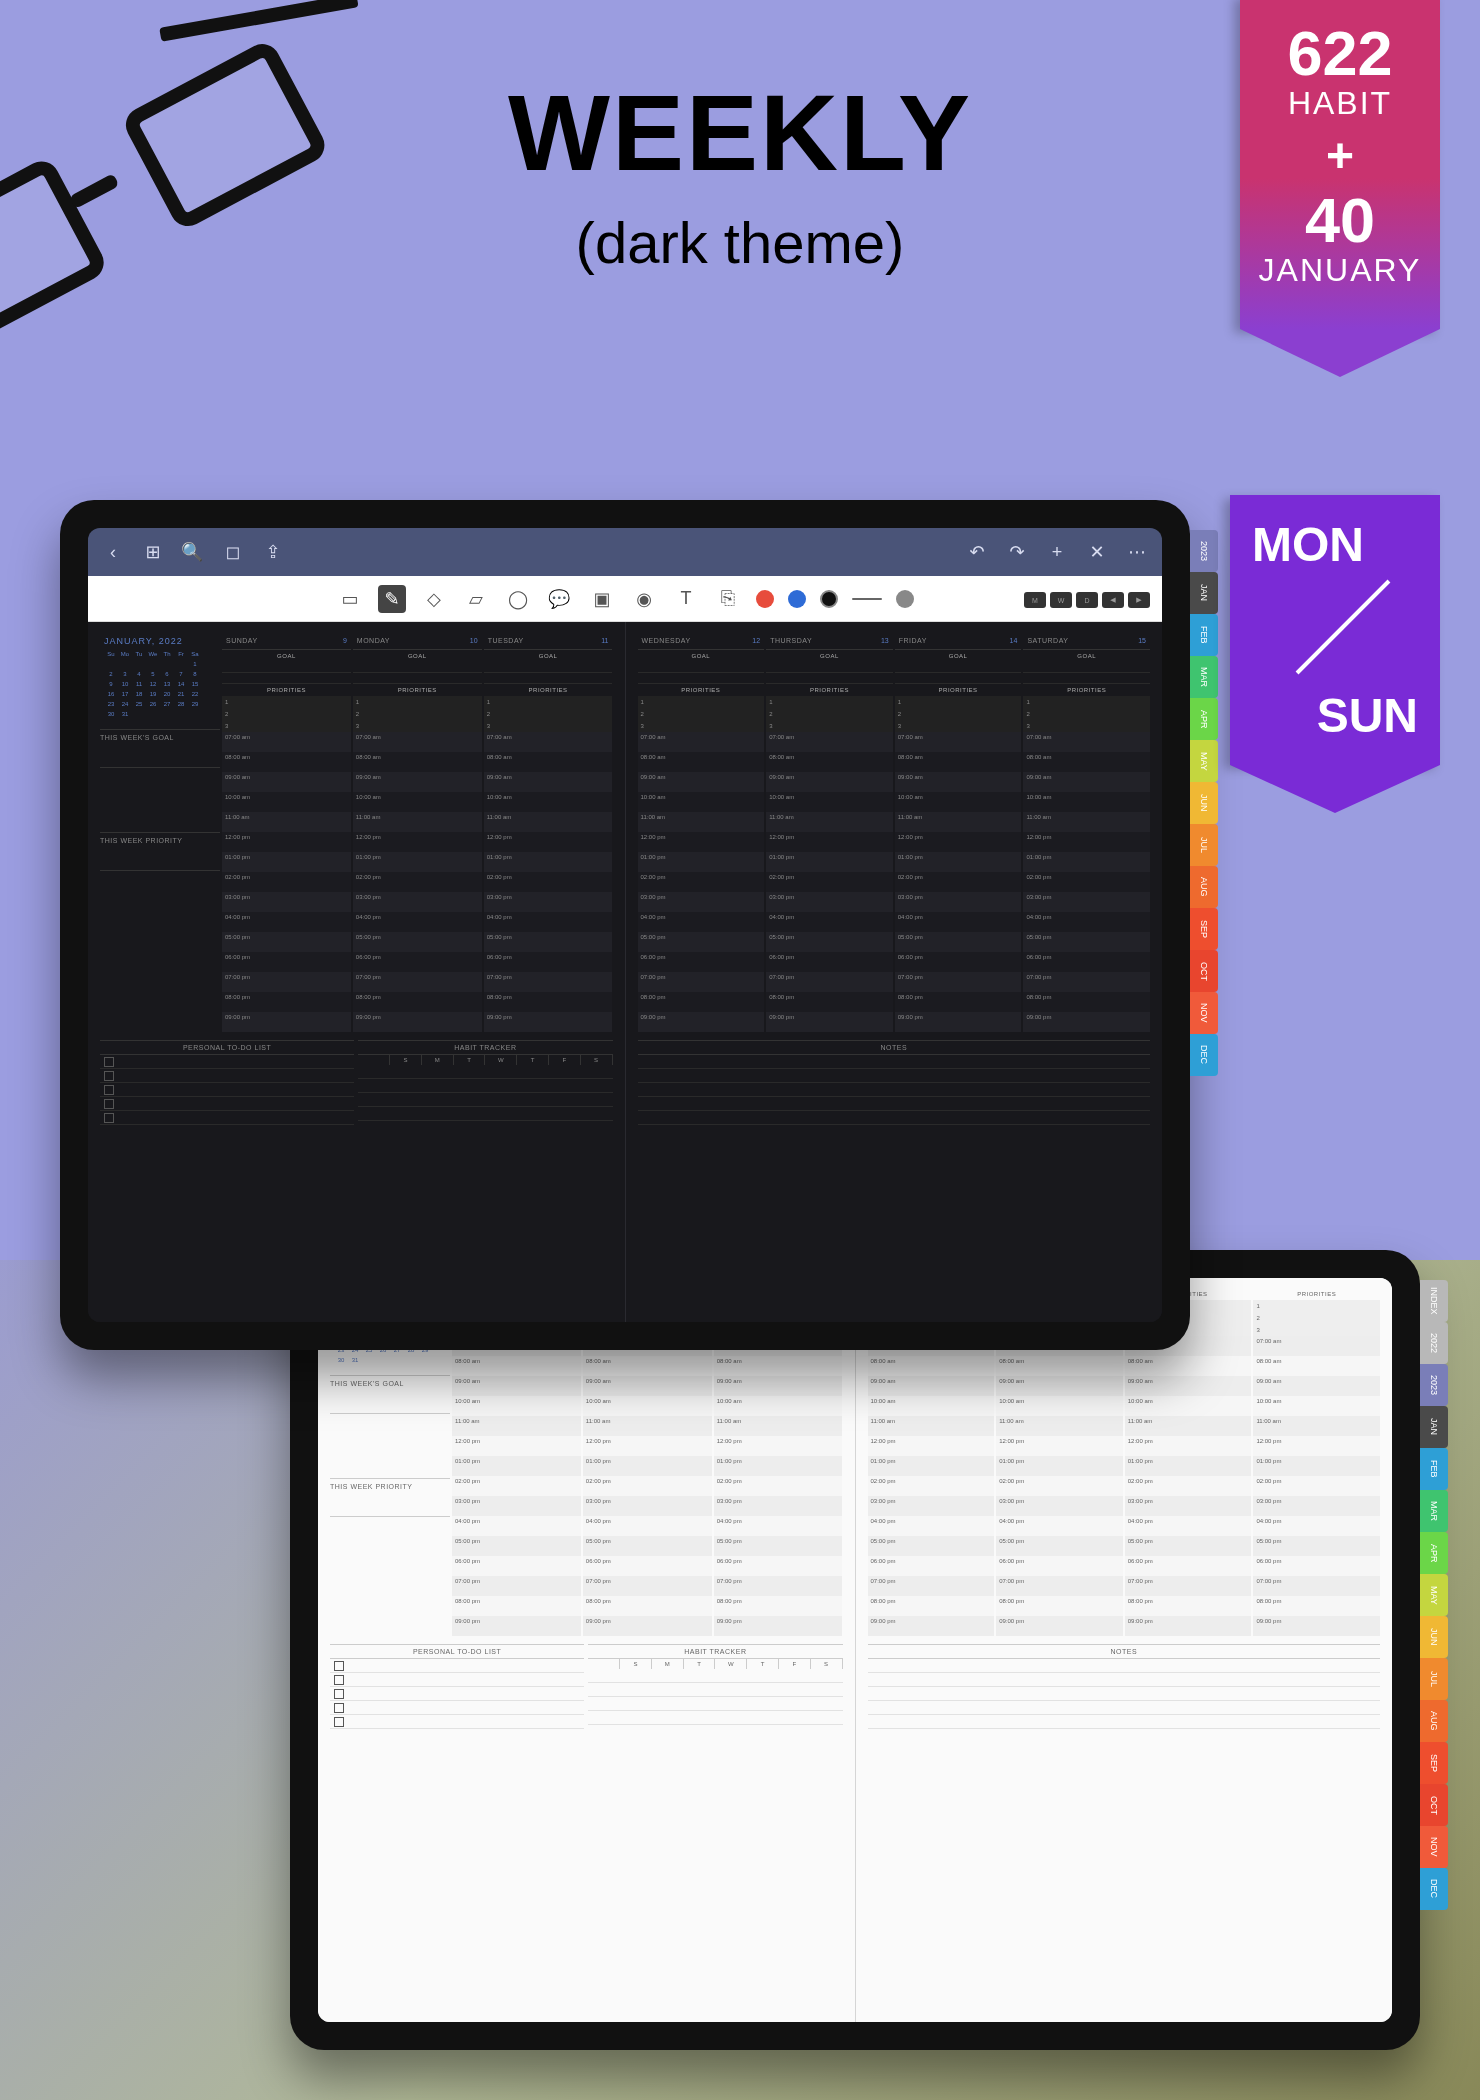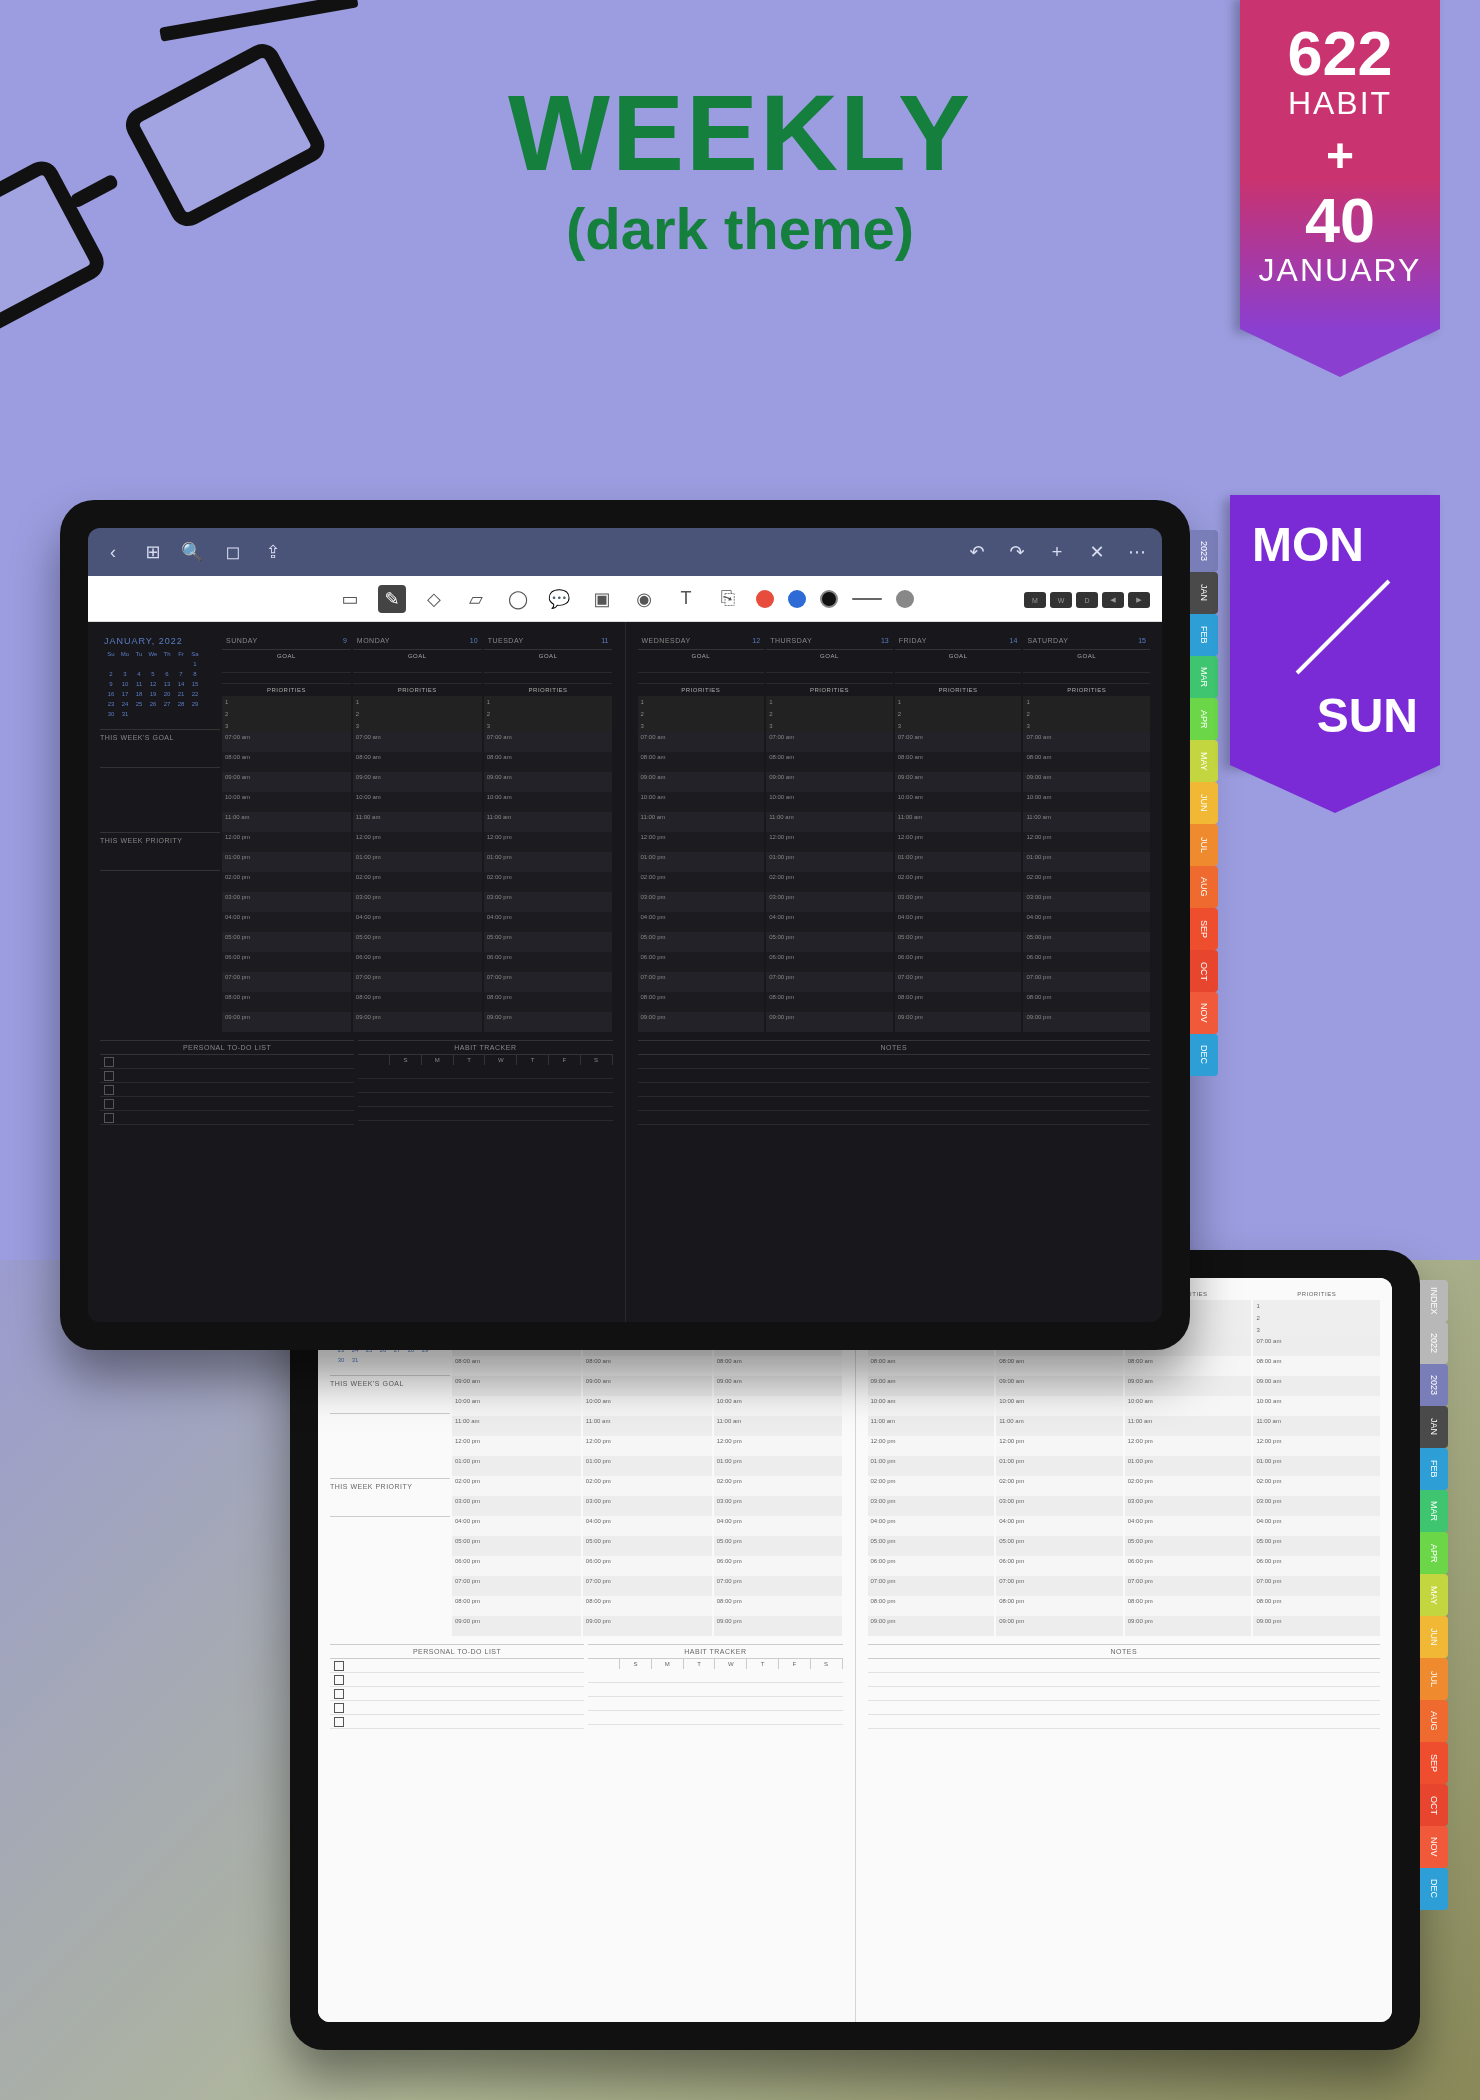--- a/index.html
+++ b/index.html
@@ -5,24 +5,24 @@
 *{margin:0;padding:0;box-sizing:border-box;}
 body{width:1480px;height:2100px;position:relative;overflow:hidden;font-family:Arial,sans-serif;background:linear-gradient(135deg,#9b9de0 0%,#9898d8 30%,#b0b896 70%,#888858 100%);}
 .bg-top{position:absolute;inset:0 0 40% 0;background:#9b9de0;}
 .glasses{position:absolute;left:-60px;top:120px;width:420px;height:280px;transform:rotate(-28deg);}
 .glasses .lens{position:absolute;width:170px;height:130px;border:14px solid #111;border-radius:18px;background:rgba(255,255,255,.08);}
 .glasses .lens.l{left:0;top:0;}
 .glasses .lens.r{right:0;top:0;}
 .glasses .bridge{position:absolute;left:168px;top:46px;width:50px;height:14px;background:#111;border-radius:6px;}
 .glasses .arm{position:absolute;left:320px;top:-30px;width:200px;height:14px;background:#111;border-radius:4px;transform:rotate(18deg);}
 
-.title-block{position:absolute;top:70px;left:0;right:0;text-align:center;color:#15803d;}
+.title-block{position:absolute;top:70px;left:0;right:0;text-align:center;color:#000000;}
 .title-block h1{font-size:108px;font-weight:800;letter-spacing:2px;}
 .title-block h2{font-size:62px;font-weight:600;letter-spacing:4px;margin-top:18px;}
-.title-block h3{font-size:58px;font-weight:700;}
+.title-block h3{font-size:58px;font-weight:400;margin-top:14px;}
 
 .ribbon{position:absolute;right:40px;top:-6px;width:200px;background:linear-gradient(180deg,#c9336f 0%,#c9336f 55%,#8b3fd0 100%);color:#fff;text-align:center;padding:28px 0 40px;z-index:50;box-shadow:-6px 4px 10px rgba(0,0,0,.25);}
 .ribbon:after{content:"";position:absolute;bottom:-48px;left:0;border-left:100px solid transparent;border-right:100px solid transparent;border-top:48px solid #8b3fd0;}
 .ribbon .big{font-size:63px;font-weight:700;line-height:1;}
 .ribbon .sm{font-size:32px;letter-spacing:2px;}
 .ribbon .plus{font-size:48px;font-weight:700;margin:6px 0;}
 
 .monsun{position:absolute;right:40px;top:495px;width:210px;height:270px;background:#7a2bd6;color:#fff;z-index:45;box-shadow:-6px 4px 10px rgba(0,0,0,.25);}
 .monsun:after{content:"";position:absolute;bottom:-48px;left:0;border-left:105px solid transparent;border-right:105px solid transparent;border-top:48px solid #7a2bd6;}
 .monsun .mon{position:absolute;left:22px;top:22px;font-size:48px;font-weight:600;}

